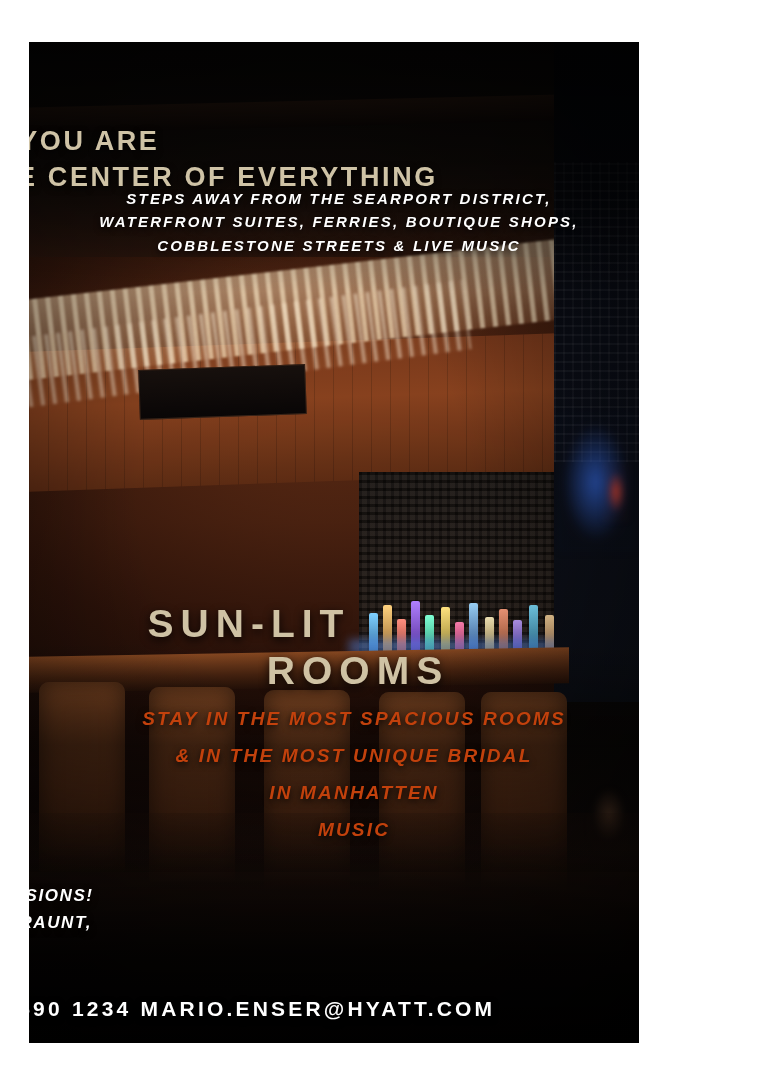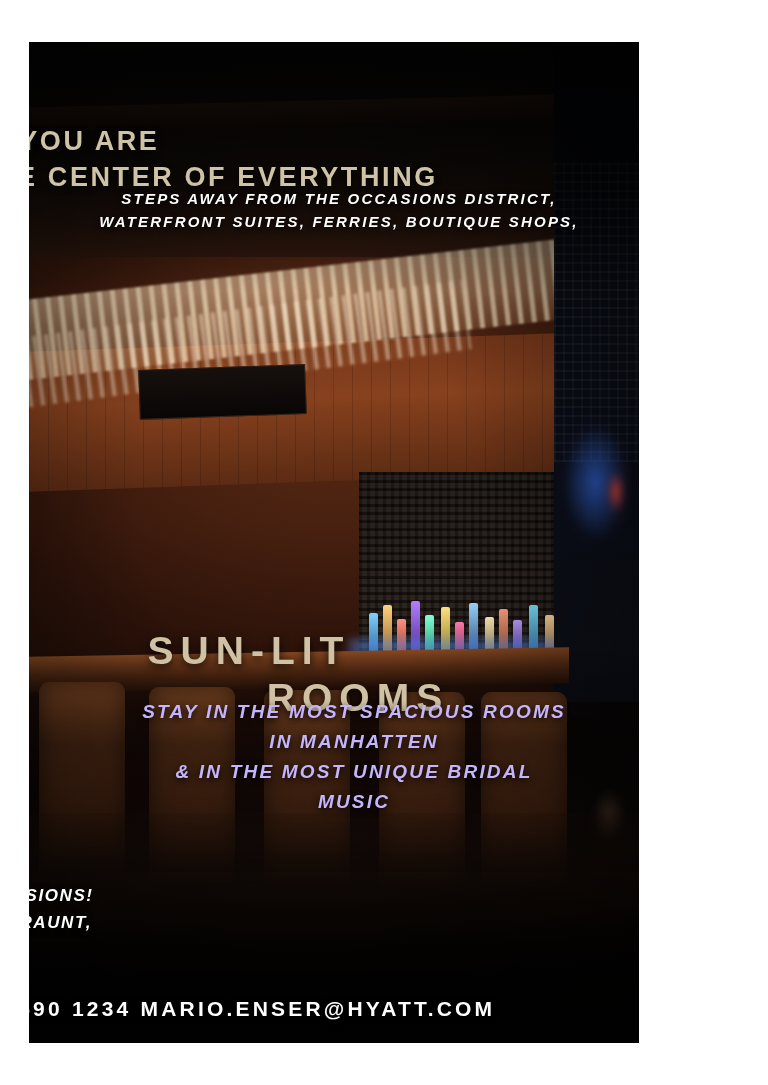--- a/index.html
+++ b/index.html
@@ -227,21 +227,21 @@
     font-style: italic;
     font-size: 15px;
     letter-spacing: 2.2px;
     color: #ffffff;
     line-height: 1.55;
     text-shadow: 0 2px 6px rgba(0,0,0,0.9);
   }
 
   .sunlit-block {
     left: 0;
-    top: 586px;
+    top: 559px;
     width: 610px;
   }
   .sunlit {
     margin: 0;
     font-weight: bold;
     font-size: 39px;
     letter-spacing: 7px;
     color: #cfc2a4;
     text-shadow: 0 3px 10px rgba(0,0,0,0.9);
     line-height: 1.2;
@@ -249,26 +249,26 @@
   .sunlit.l1 { text-align: center; padding-right: 170px; }
   .sunlit.l2 { text-align: center; padding-left: 48px; }
 
   .rooms-sub {
     left: 40px;
     top: 655px;
     width: 570px;
     text-align: center;
   }
   .rooms-sub p {
-    margin: 1px;
+    margin: 8px;
     font-weight: bold;
     font-style: italic;
     font-size: 19px;
     letter-spacing: 2.2px;
-    color: #c4b5fd;
+    color: #c2410c;
     line-height: 1.52;
     text-shadow: 0 2px 7px rgba(0,0,0,0.9);
   }
 
   .occasions-block {
     left: -60px;
     top: 840px;
     width: 420px;
   }
   .occasions-block p {
@@ -348,33 +348,34 @@
   <div class="top-scrim"></div>
   <div class="mid-scrim"></div>
   <div class="bottom-scrim"></div>
 
   <div class="layer headline-block">
     <p class="headline l1">E YOU ARE</p>
     <p class="headline l2">HE CENTER OF EVERYTHING</p>
   </div>
 
   <div class="layer sub-block">
-    <p class="subline">STEPS AWAY FROM THE OCCASIONS DISTRICT,</p>
+    <p class="subline">STEPS AWAY FROM THE SEARPORT DISTRICT,</p>
     <p class="subline">WATERFRONT SUITES, FERRIES, BOUTIQUE SHOPS,</p>
+    <p class="subline">COBBLESTONE STREETS &amp; LIVE MUSIC</p>
   </div>
 
   <div class="layer sunlit-block">
     <p class="sunlit l1">SUN-LIT</p>
     <p class="sunlit l2">ROOMS</p>
   </div>
 
   <div class="layer rooms-sub">
     <p>STAY IN THE MOST SPACIOUS ROOMS</p>
+    <p>&amp; IN THE MOST UNIQUE BRIDAL</p>
     <p>IN MANHATTEN</p>
-    <p>&amp; IN THE MOST UNIQUE BRIDAL</p>
     <p>MUSIC</p>
   </div>
 
   <div class="layer occasions-block">
     <p>OCCASIONS!</p>
     <p>ESTARAUNT,</p>
     <p>NT</p>
   </div>
 
   <div class="layer contact-block">

